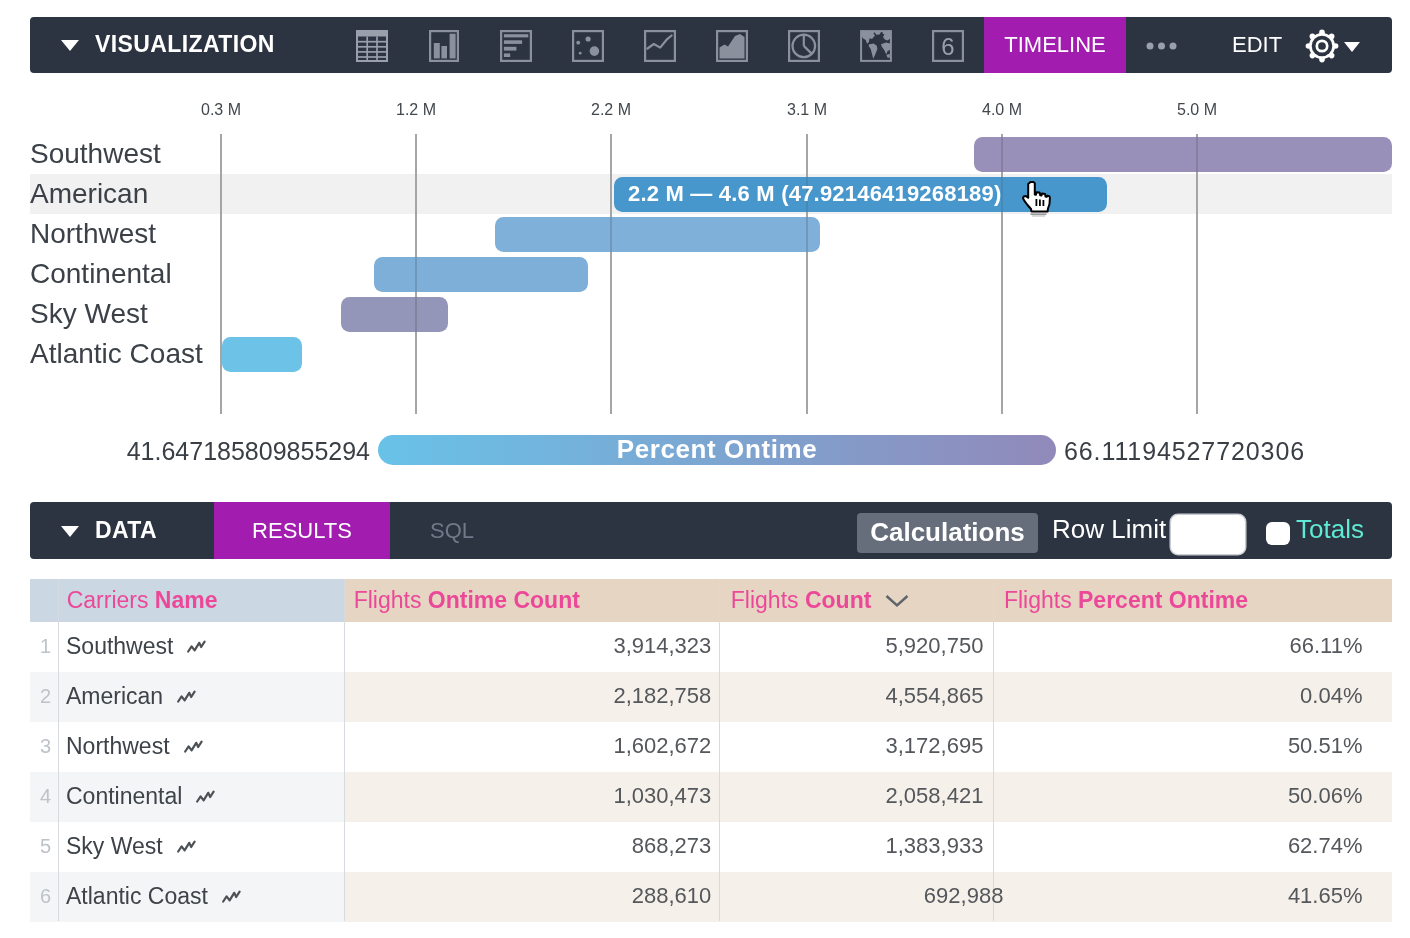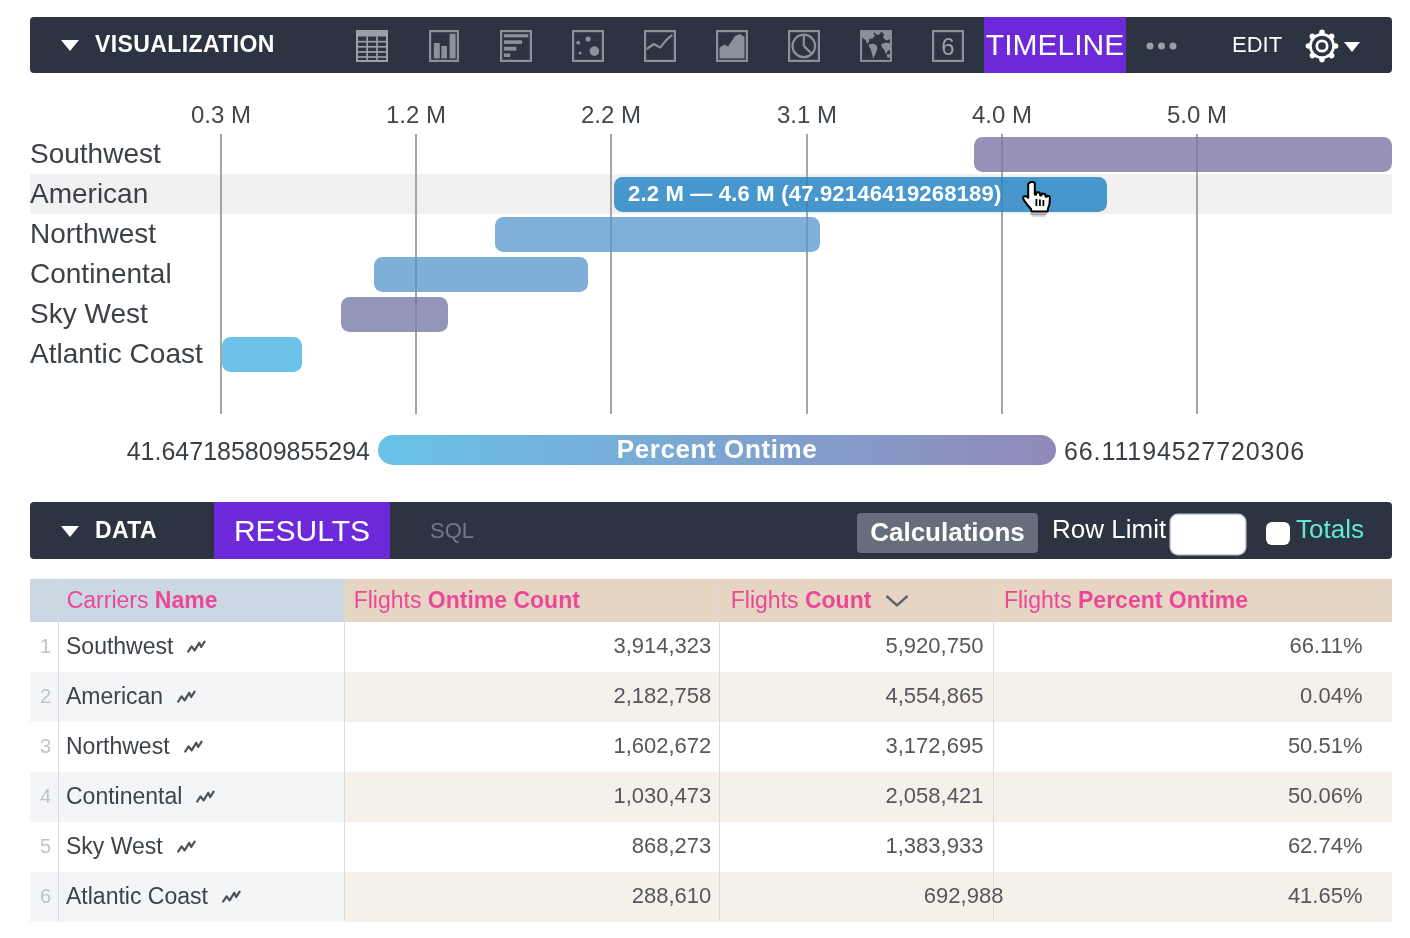--- a/index.html
+++ b/index.html
@@ -2,24 +2,24 @@
 <html><head>
 <meta charset="utf-8">
 <style>
 * { margin:0; padding:0; box-sizing:border-box; }
 html,body { width:1410px; height:938px; background:#fff; font-family:"Liberation Sans", sans-serif; }
 #page { position:relative; width:1410px; height:938px; overflow:hidden; }
 .abs { position:absolute; }
 .toolbar { position:absolute; left:30px; width:1362px; height:56px; background:#2c3341; border-radius:4px; }
 .wcaret { position:absolute; width:0; height:0; border-left:9.5px solid transparent; border-right:9.5px solid transparent; border-top:11px solid #fff; }
 .ttl { position:absolute; color:#fff; font-weight:bold; font-size:23px; letter-spacing:0.4px; }
-.tab { position:absolute; background:#6d28d9; color:#fff; display:flex; align-items:center; justify-content:center; font-size:30px; }
+.tab { position:absolute; background:#a21caf; color:#fff; display:flex; align-items:center; justify-content:center; font-size:22px; }
 .bar { position:absolute; height:35px; border-radius:8.5px; }
 .gline { position:absolute; width:2px; top:134px; height:280px; background:#a5a5a5; }
-.axlab { position:absolute; top:101px; font-size:24px; color:#42474d; transform:translateX(-50%); }
+.axlab { position:absolute; top:101px; font-size:16px; color:#42474d; transform:translateX(-50%); }
 .rowlab { position:absolute; left:30px; font-size:28px; color:#3c4148; height:40px; display:flex; align-items:center; }
 .hcell { position:absolute; top:0; height:43px; font-size:23px; color:#ec4899; display:flex; align-items:center; }
 .cellnum { position:absolute; font-size:22px; color:#54575b; text-align:right;padding-left:40px; }
 .rownum { position:absolute; font-size:20px; color:#bdc3c9; text-align:right; }
 .namecell { position:absolute; font-size:23px; color:#3e434a; }
 </style>
 </head>
 <body>
 <div id="page">
 

